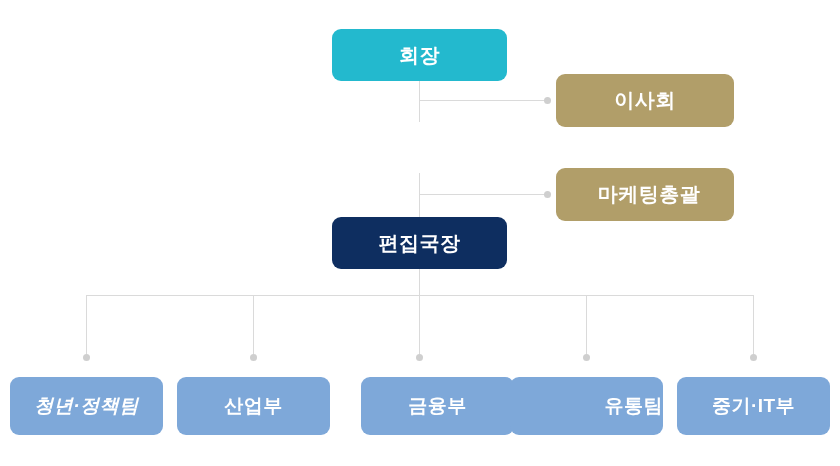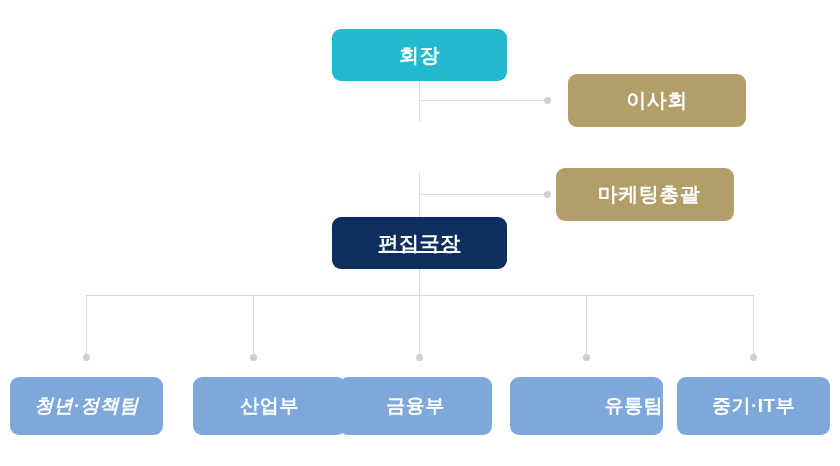--- a/index.html
+++ b/index.html
@@ -24,28 +24,28 @@
     font-weight: 600;
     border-radius: 9px;
     box-sizing: border-box;
     letter-spacing: 0.5px;
     z-index: 2;
   }
   .node.top    { width: 175px; height: 52px; font-size: 20px; }
   .node.side   { width: 178px; height: 53px; font-size: 20px; }
   .node.dept   { width: 153px; height: 58px; font-size: 19px; top: 377px; }
   .chairman    { background: var(--chairman-bg, #23b9ce); left: 332px; top: 29px; }
-  .board       { background: var(--advisory-bg, #b19e69); left: 568px; top: 74px; }
+  .board       { background: var(--advisory-bg, #b19e69); left: 556px; top: 74px; }
   .publisher   { background: var(--executive-bg, #0e2e60); left: 332px; top: 122px; }
   .marketing   { background: var(--advisory-bg, #b19e69); left: 556px; top: 168px; padding-left: 8px; }
-  .editorchief { background: var(--executive-bg, #0e2e60); left: 332px; top: 217px; text-decoration: underline; }
+  .editorchief { background: var(--executive-bg, #0e2e60); left: 332px; top: 217px; }
   .dept        { background: var(--department-bg, #7ea8d9); }
   .dept-0 { left: 10px; font-style: italic; }
-  .dept-1 { left: 193px; }
-  .dept-2 { left: 339px; }
+  .dept-1 { left: 177px; }
+  .dept-2 { left: 361px; }
   .dept-3 { left: 510px; justify-content: flex-end; }
   .dept-4 { left: 677px; }
   .line {
     position: absolute;
     background: var(--connector, #dadada);
     z-index: 1;
   }
   .vline { width: 1px; }
   .hline { height: 1px; }
   .dot {

